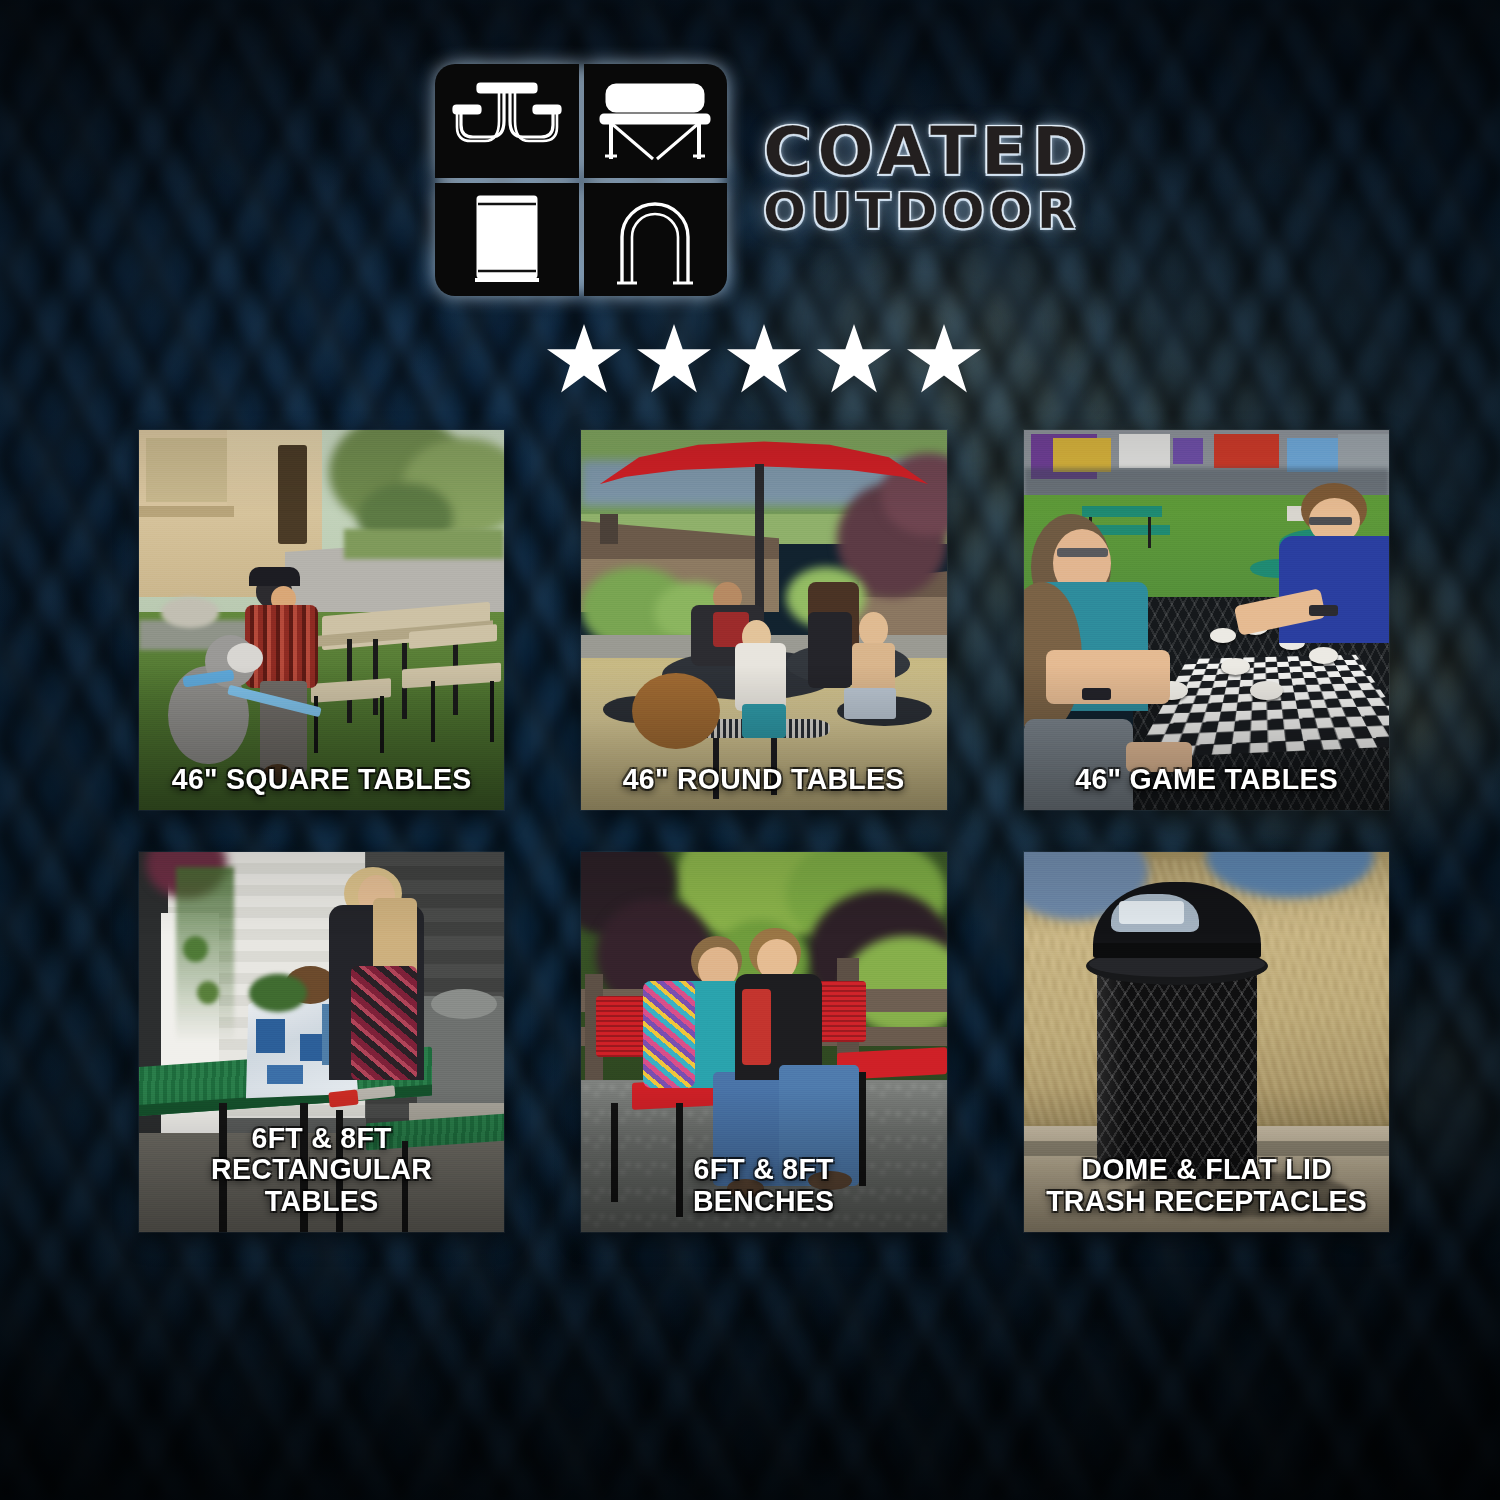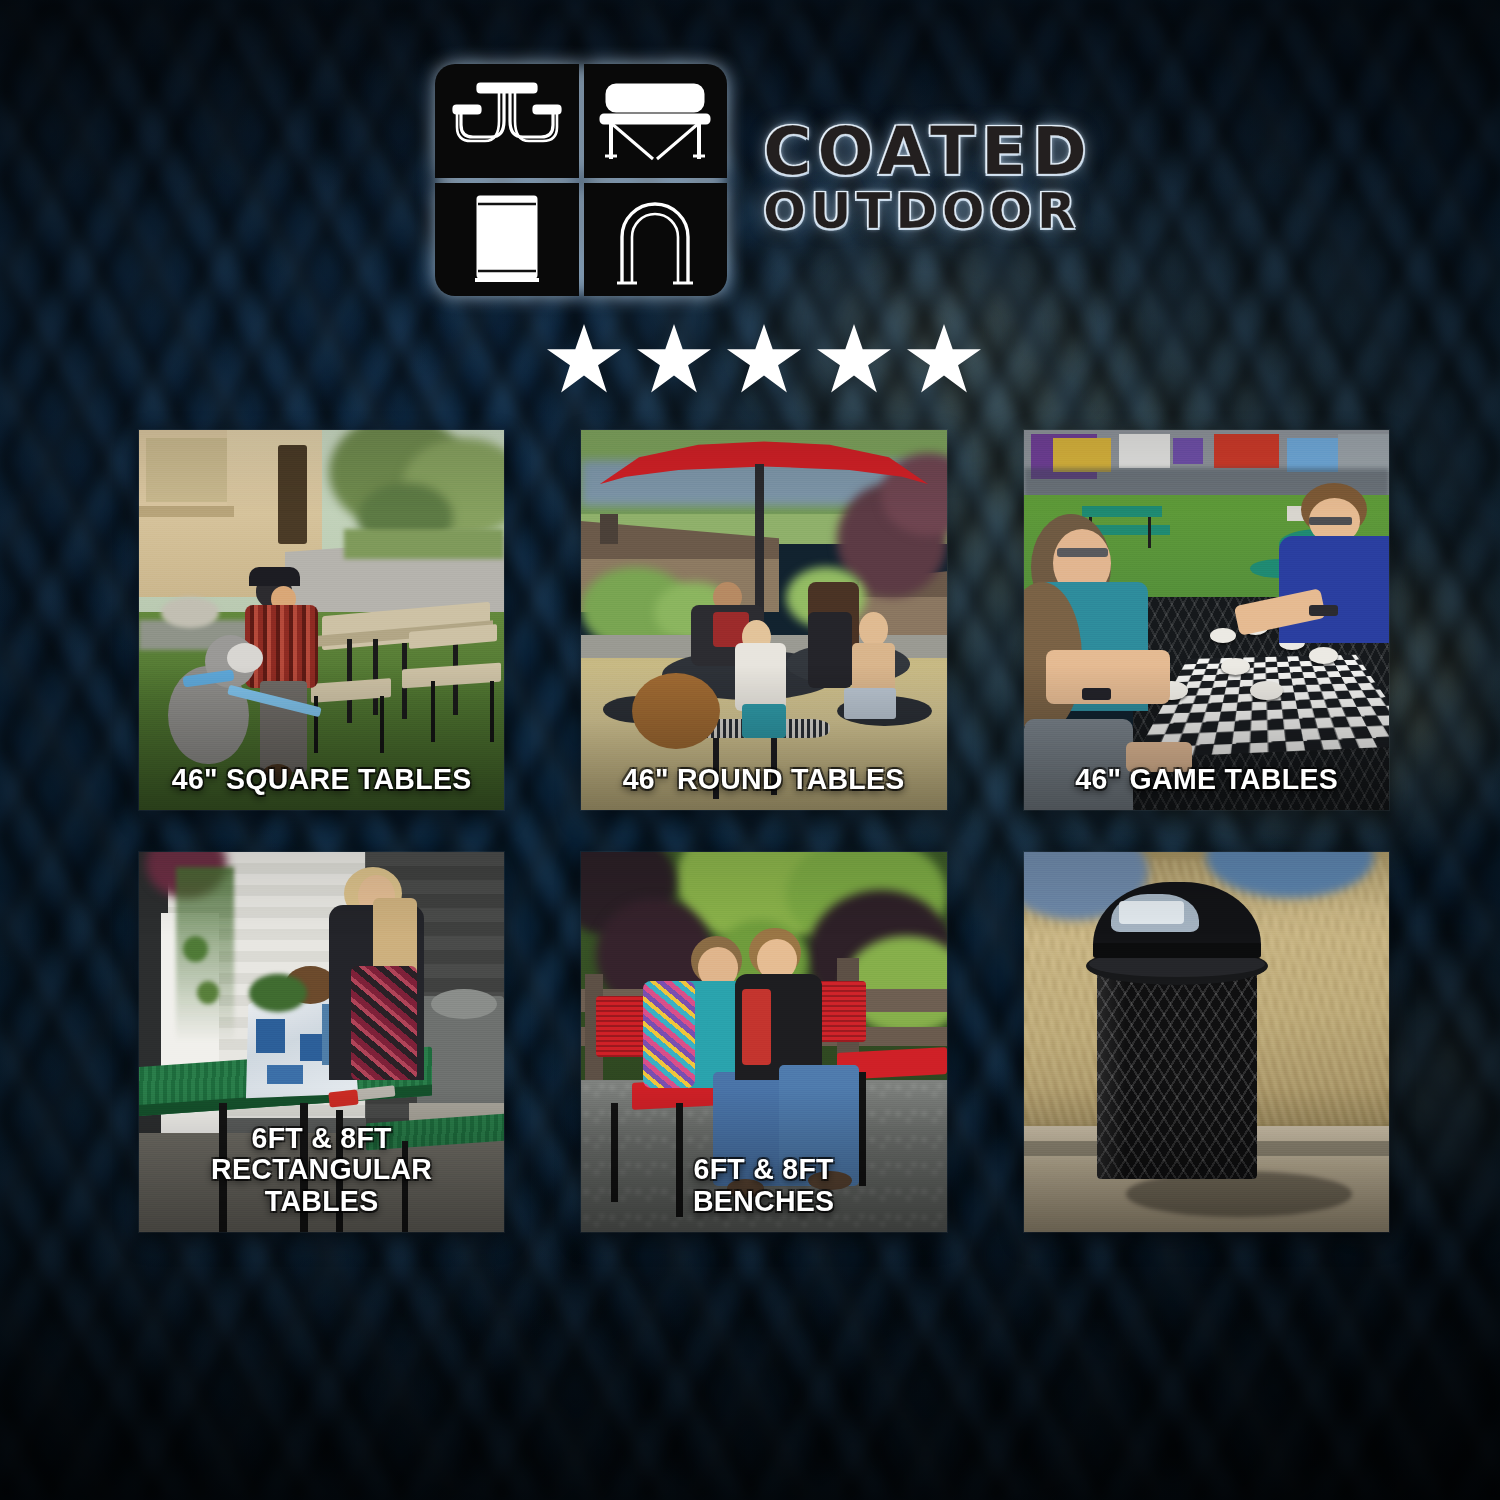--- a/index.html
+++ b/index.html
@@ -662,18 +662,22 @@
 
           <div class="rect" style="left:19%;top:8%;width:46%;height:20%;background:#121316;
                border-radius:46% 46% 8% 8% / 82% 82% 14% 14%;"></div>
           <div class="rect" style="left:24%;top:11%;width:24%;height:10%;background:#b9cbdc;
                border-radius:42% 42% 10% 10% / 70% 70% 18% 18%;opacity:0.88;"></div>
           <div class="rect" style="left:26%;top:13%;width:18%;height:6%;background:#e9eef3;border-radius:4px;opacity:0.9;"></div>
           <div class="rect" style="left:19%;top:24%;width:46%;height:4%;background:#0b0c0d;border-radius:3px;"></div>
         </div>
         <div class="grain"></div>
           <div class="tile-shade"></div>
+        <div class="tile-caption">
+          <span>DOME &amp; FLAT LID</span>
+          <span>TRASH RECEPTACLES</span>
+        </div>
       </div>
 
     </div>
 
   </div>
 </div>
 
 </body></html>

